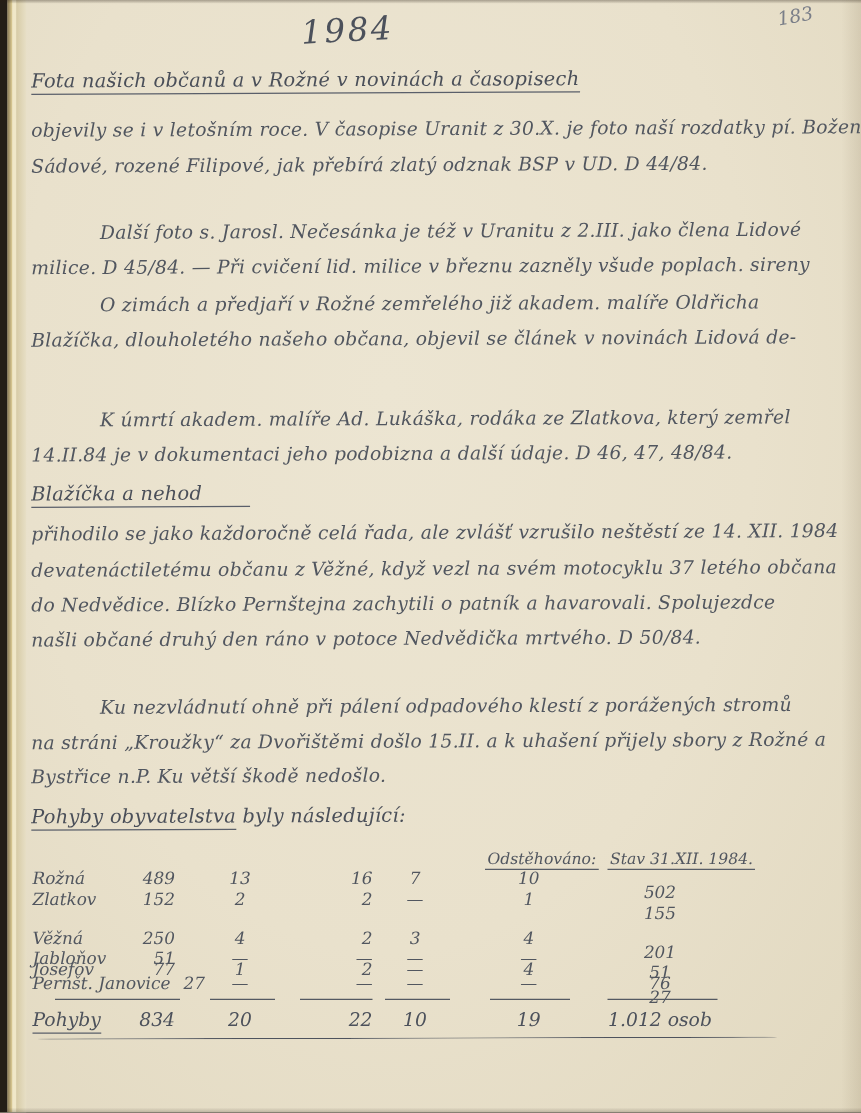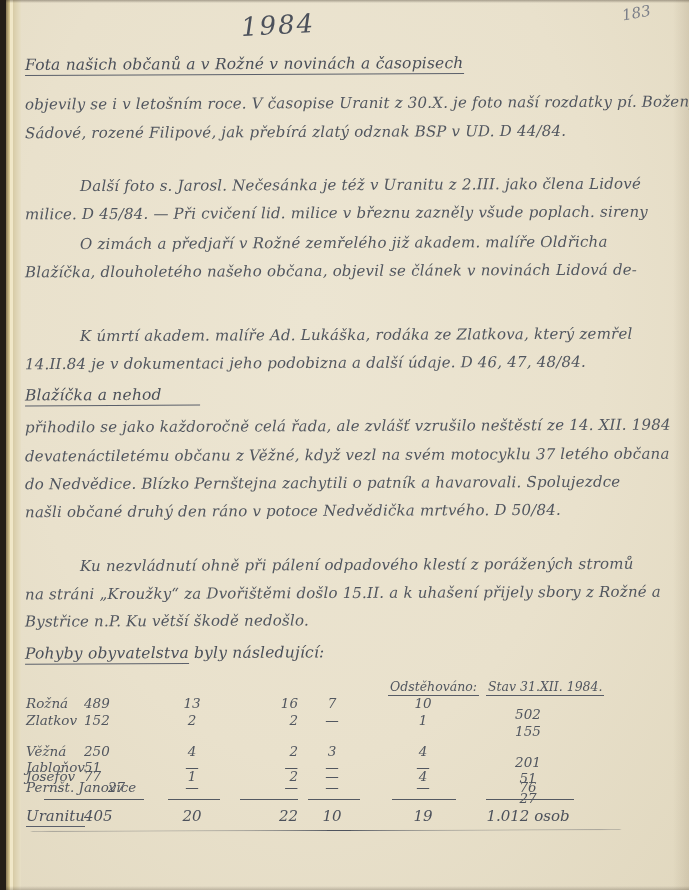--- a/index.html
+++ b/index.html
@@ -23,21 +23,21 @@
   .pl{position:absolute;left:25px;white-space:nowrap;font-size:15px;letter-spacing:.2px;transform:rotate(-.25deg);}
   .indent{padding-left:55px;}
   .h-line{font-size:15.5px;color:#4a4f59;}
   .u{border-bottom:1.4px solid #5a5f6a;padding-bottom:1px;}
   .u-ext{padding-right:38px;}
 
   
   .trow{position:absolute;left:0;width:100%;height:18px;font-size:13.5px;}
   .cell{position:absolute;white-space:nowrap;}
   .c-name{left:26px;}
-  .c1{left:84px;width:56px;text-align:left;}
+  .c1{left:84px;width:56px;text-align:right;}
   .c2{left:164px;width:56px;text-align:center;}
   .c3{left:236px;width:62px;text-align:right;}
   .c4{left:304px;width:56px;text-align:center;}
   .c5{left:390px;width:66px;text-align:center;}
   .c6{left:480px;width:96px;text-align:center;}
   .shift{transform:translateY(11px);}
   .thead .cell{font-size:12.5px;}
   .hu{border-bottom:1.2px solid #575c66;padding:0 2px 1px 2px;}
   .sumline{position:absolute;height:0;border-bottom:1.3px solid #545962;}
   .s1{left:44px;width:100px;}
@@ -148,22 +148,22 @@
   </div>
 
   <div class="sumline s1" style="top:799px"></div>
   <div class="sumline s3" style="top:799px"></div>
   <div class="sumline s4" style="top:799px"></div>
   <div class="sumline s5" style="top:799px"></div>
   <div class="sumline s6" style="top:799px"></div>
   <div class="sumline s7" style="top:799px"></div>
 
   <div class="trow total-row" style="top:807px">
-    <span class="cell c-name"><span class="u">Uranitu</span></span>
-    <span class="cell c1">405</span>
+    <span class="cell c-name"><span class="u">Pohyby</span></span>
+    <span class="cell c1">834</span>
     <span class="cell c2">20</span>
     <span class="cell c3">22</span>
     <span class="cell c4">10</span>
     <span class="cell c5">19</span>
     <span class="cell c6">1.012 osob</span>
   </div>
   <div class="grand-rule"></div>
 </div>
 
 </body></html>

